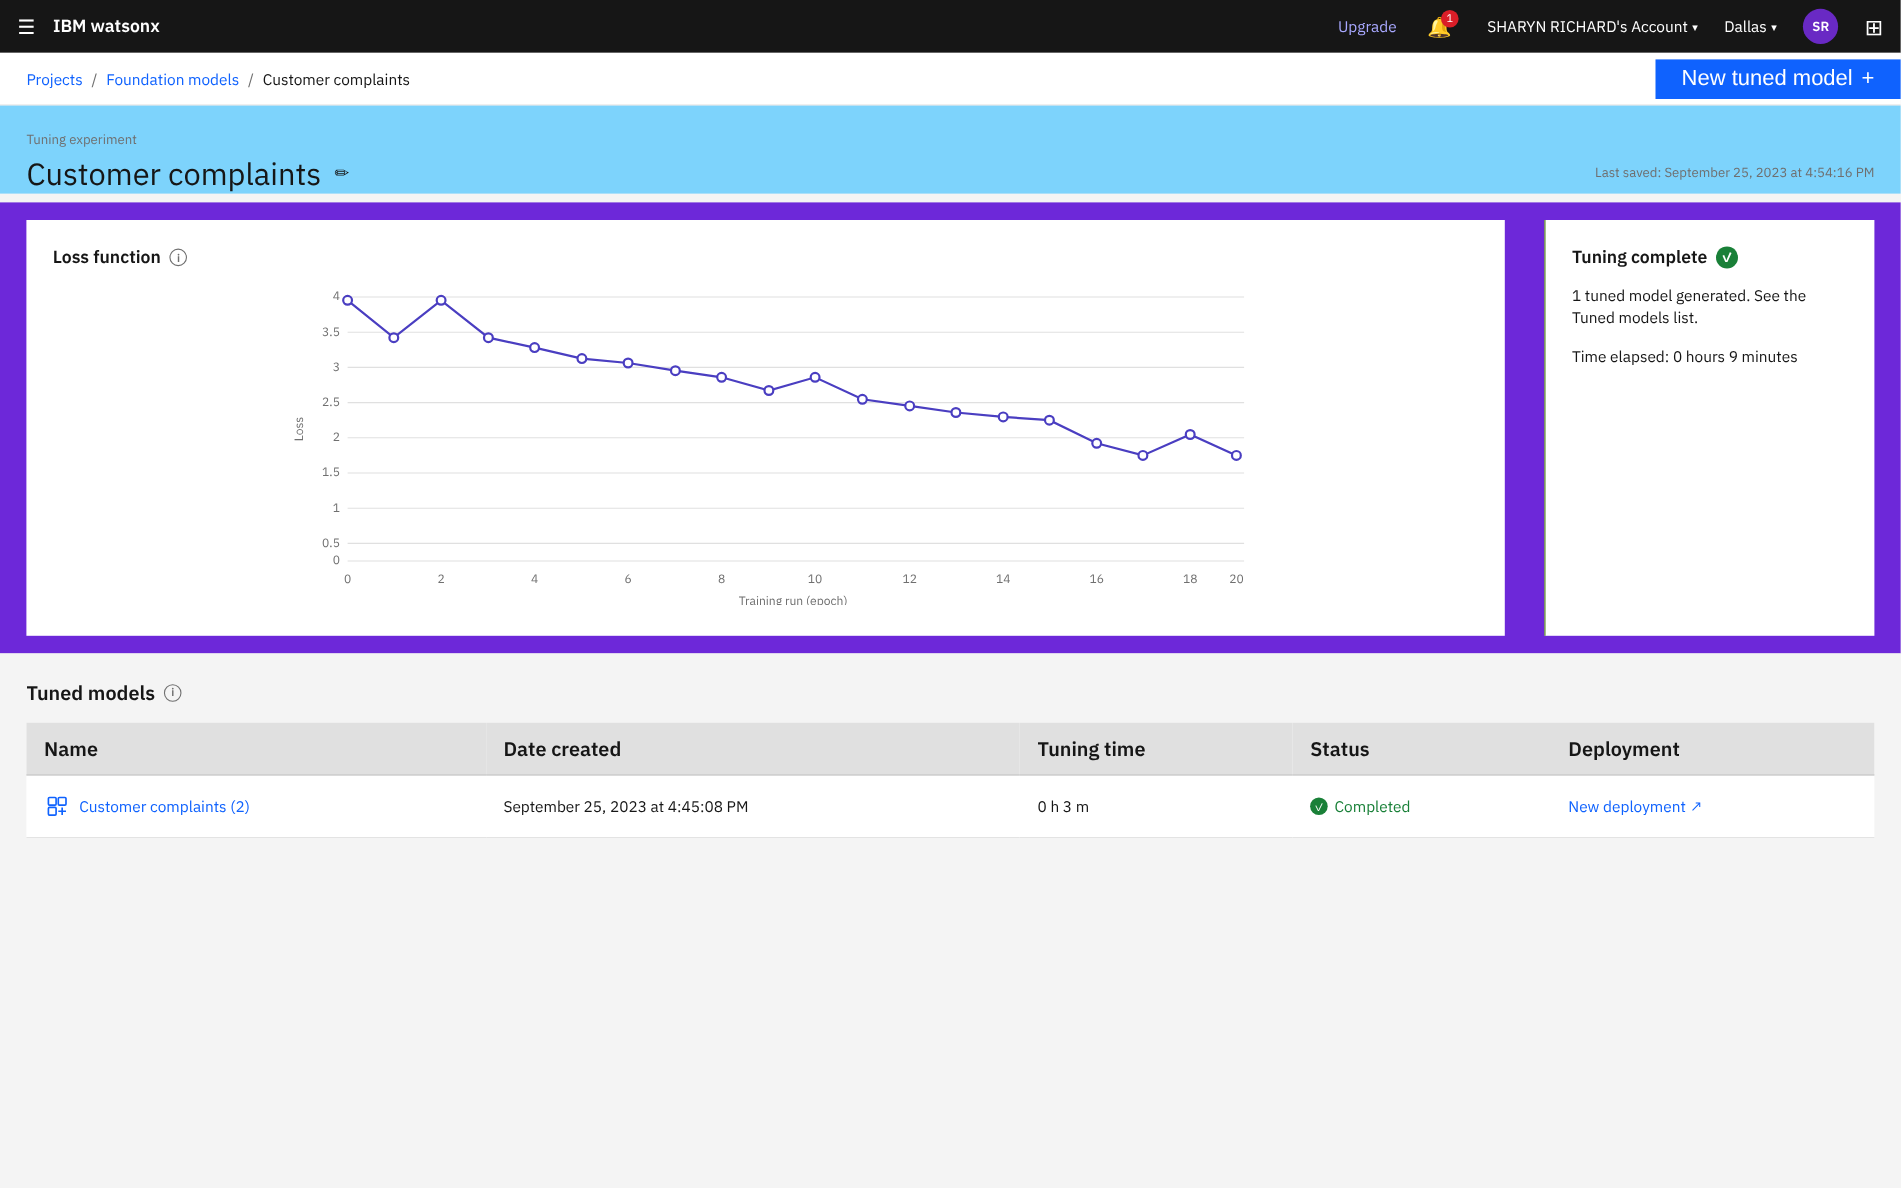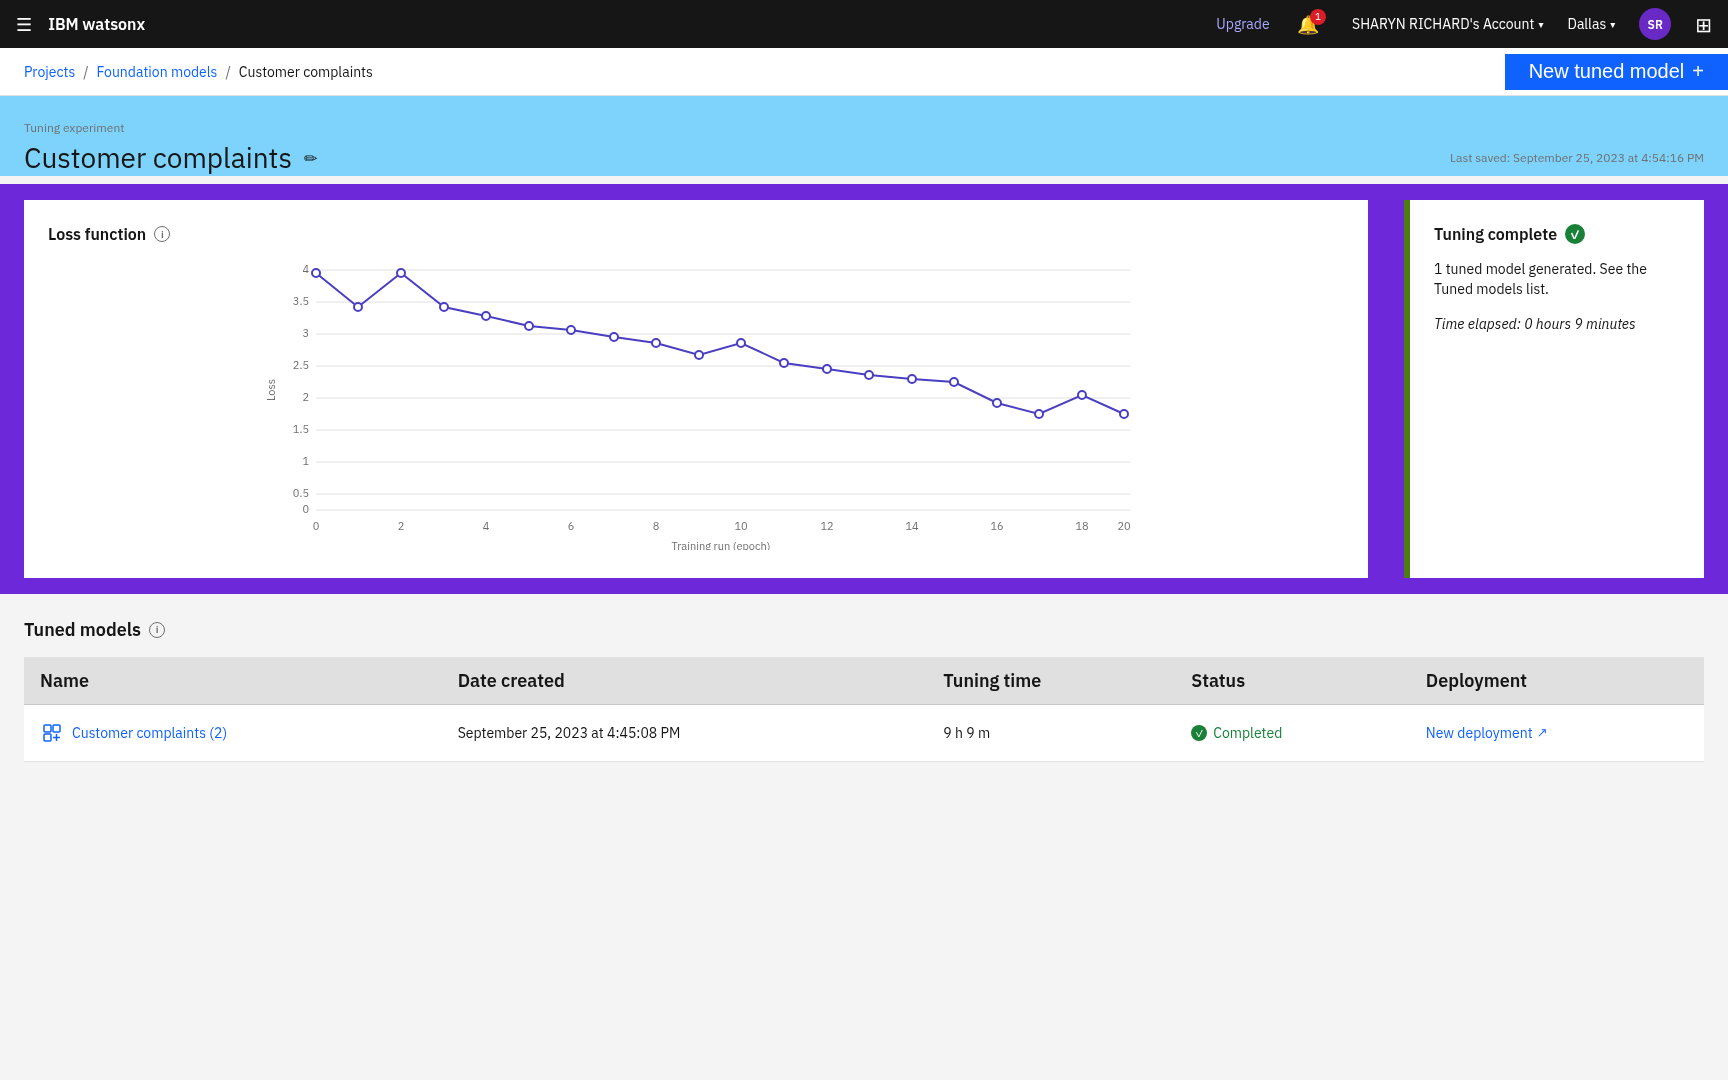--- a/index.html
+++ b/index.html
@@ -132,21 +132,21 @@
 
     
     .chart-svg-wrapper {
       width: 100%;
     }
 
     .side-panel {
       width: 300px;
       background: #fff;
       padding: 24px;
-      border-left: 6px solid #4d7c0f;
+      border-left: 1px solid #4d7c0f;
       margin-left: 16px;
       flex-shrink: 0;
     }
     .tuning-complete-title {
       font-size: 16px;
       font-weight: 600;
       display: flex;
       align-items: center;
       gap: 8px;
       margin-bottom: 16px;
@@ -169,21 +169,20 @@
     }
     .side-desc {
       font-size: 14px;
       color: #161616;
       margin-bottom: 16px;
       line-height: 1.4;
     }
     .side-time {
       font-size: 14px;
       color: #161616;
-      font-style: italic;
     }
 
     
     .tuned-models-section {
       background: #f4f4f4;
       padding: 24px 24px 0 24px;
     }
     .section-title {
       font-size: 18px;
       font-weight: 600;
@@ -443,21 +442,21 @@
                 <rect x="2" y="2" width="7" height="7" rx="1" stroke="#0f62fe" stroke-width="1.5"></rect>
                 <rect x="11" y="2" width="7" height="7" rx="1" stroke="#0f62fe" stroke-width="1.5"></rect>
                 <rect x="2" y="11" width="7" height="7" rx="1" stroke="#0f62fe" stroke-width="1.5"></rect>
                 <path d="M14.5 11 L14.5 18 M11 14.5 L18 14.5" stroke="#0f62fe" stroke-width="1.5"></path>
               </svg>
             </span>
             <span>Customer complaints (2)</span>
           </a>
         </td>
         <td>September 25, 2023 at 4:45:08 PM</td>
-        <td>9 h 9 m</td>
+        <td>0 h 3 m</td>
         <td>
           <div class="status-completed">
             <div class="status-dot">✓</div>
             <span>Completed</span>
           </div>
         </td>
         <td>
           <a class="new-deployment-link">
             <span>New deployment</span>
             <span class="deploy-icon">↗</span>

